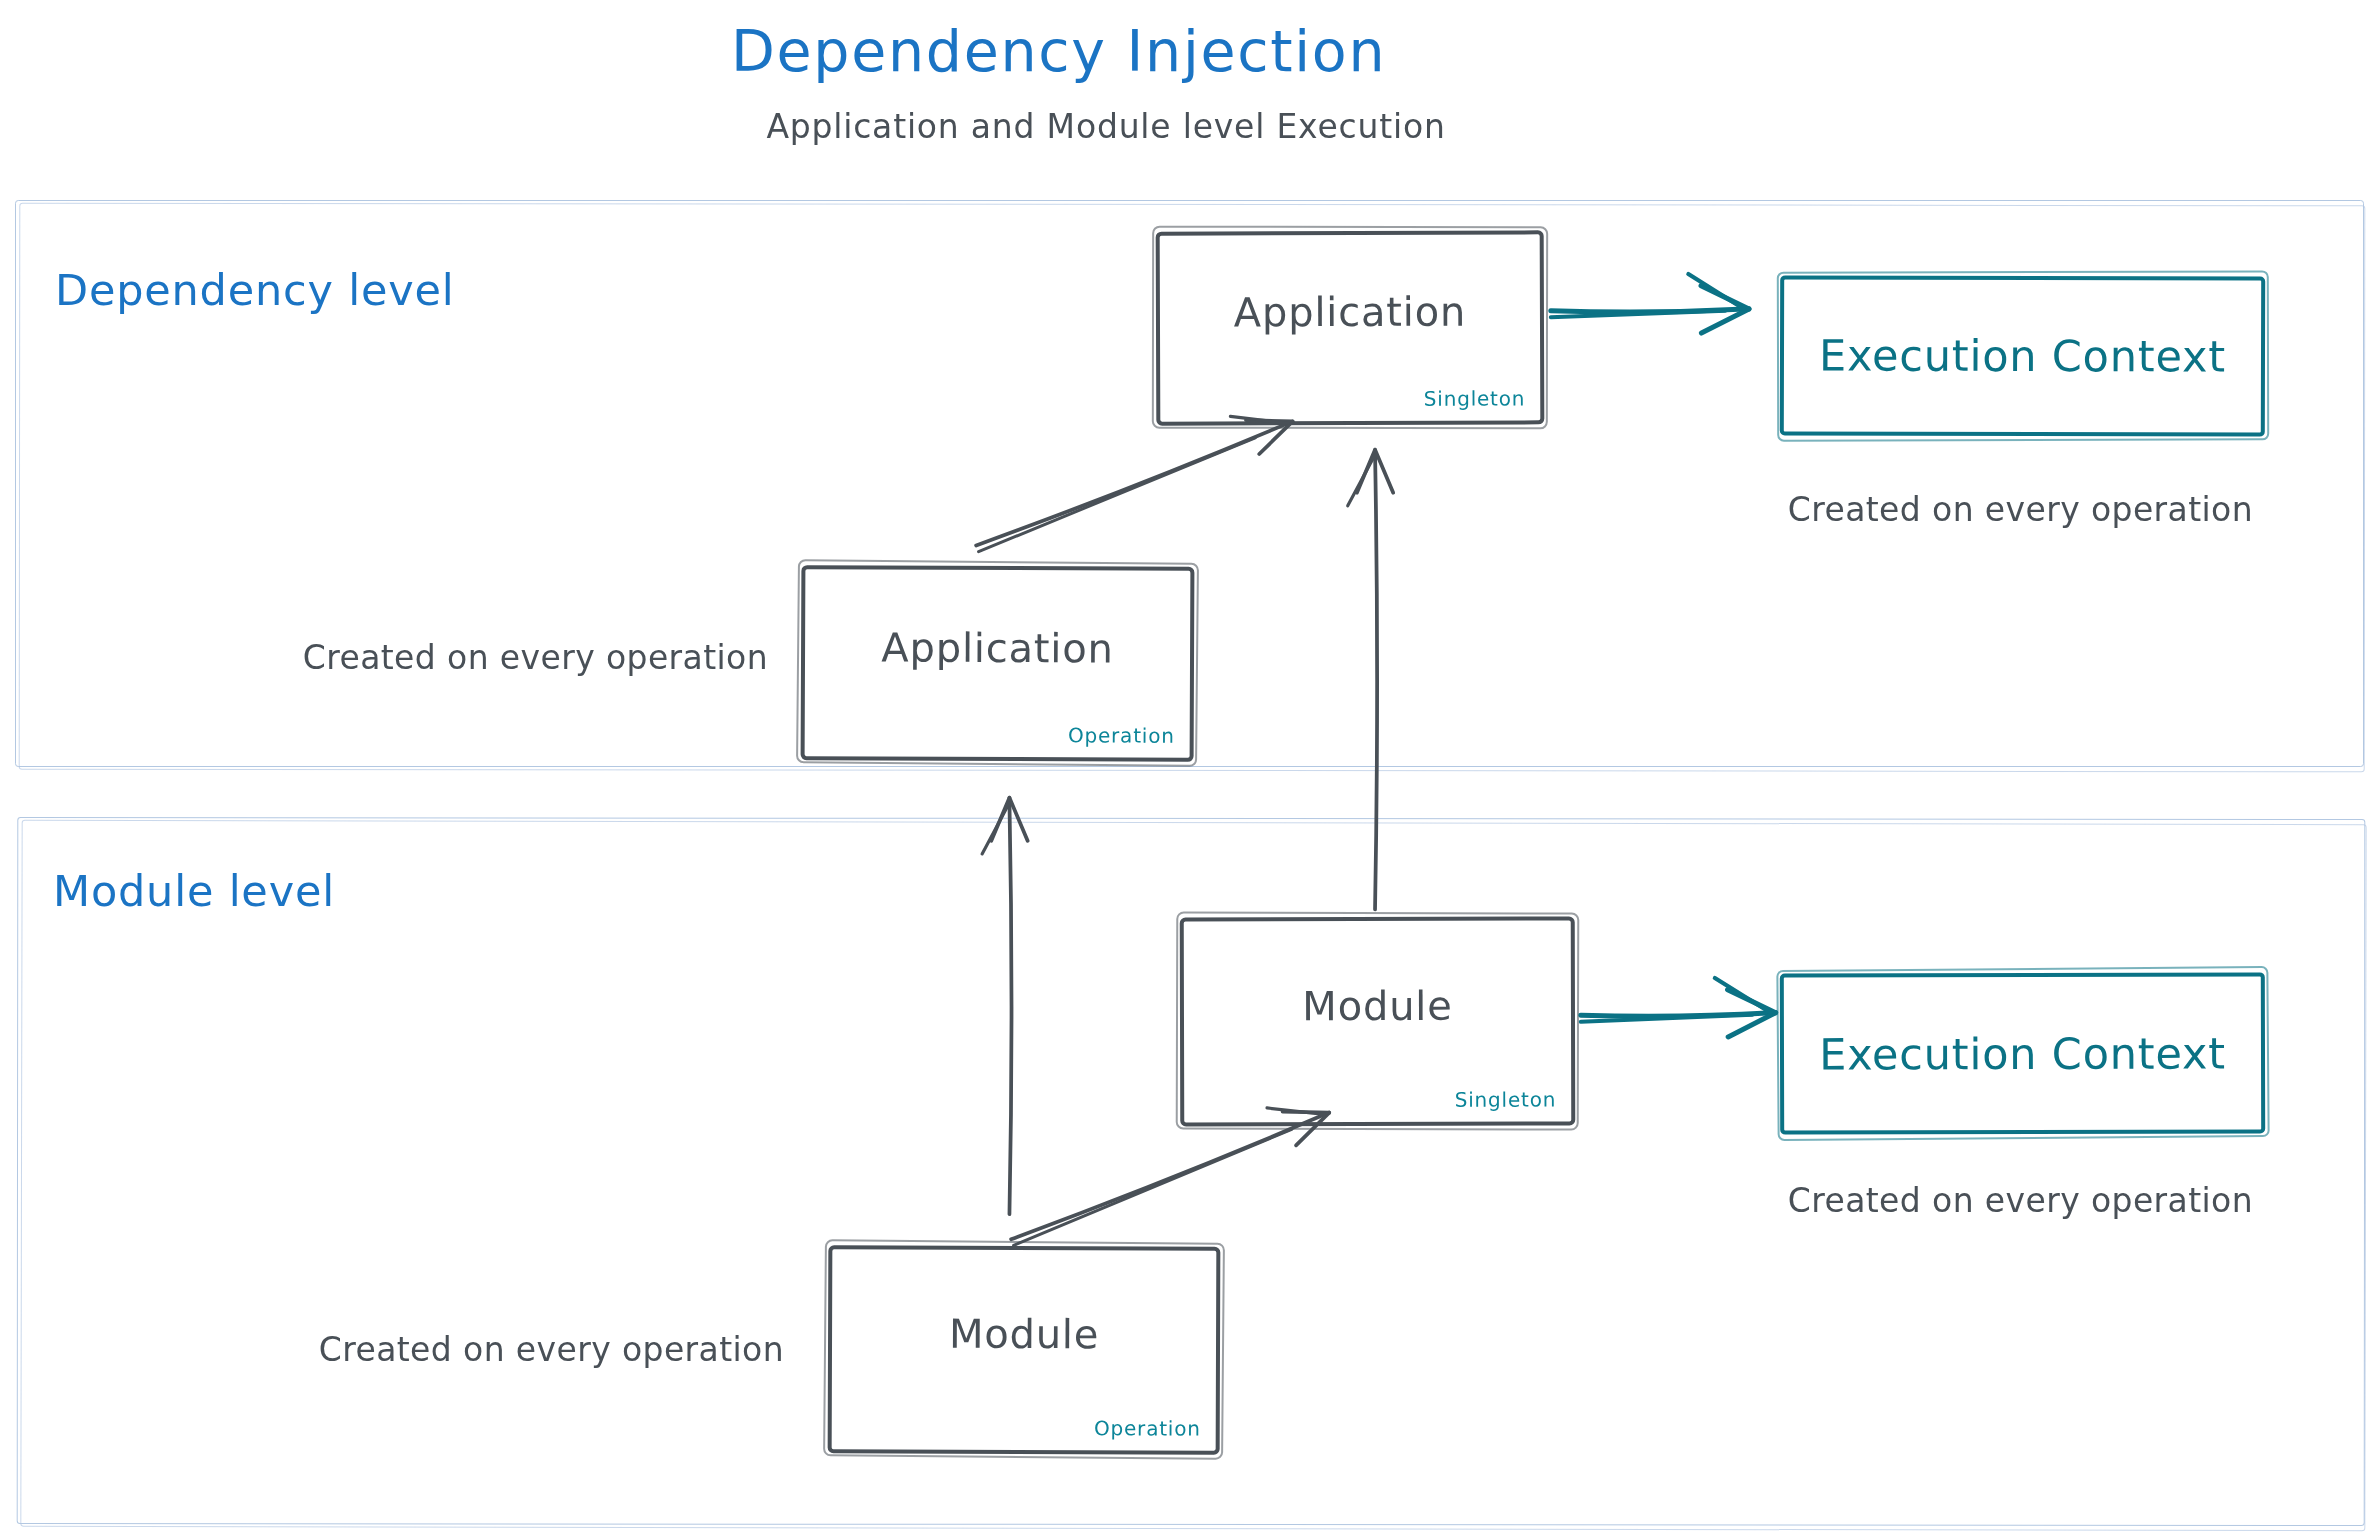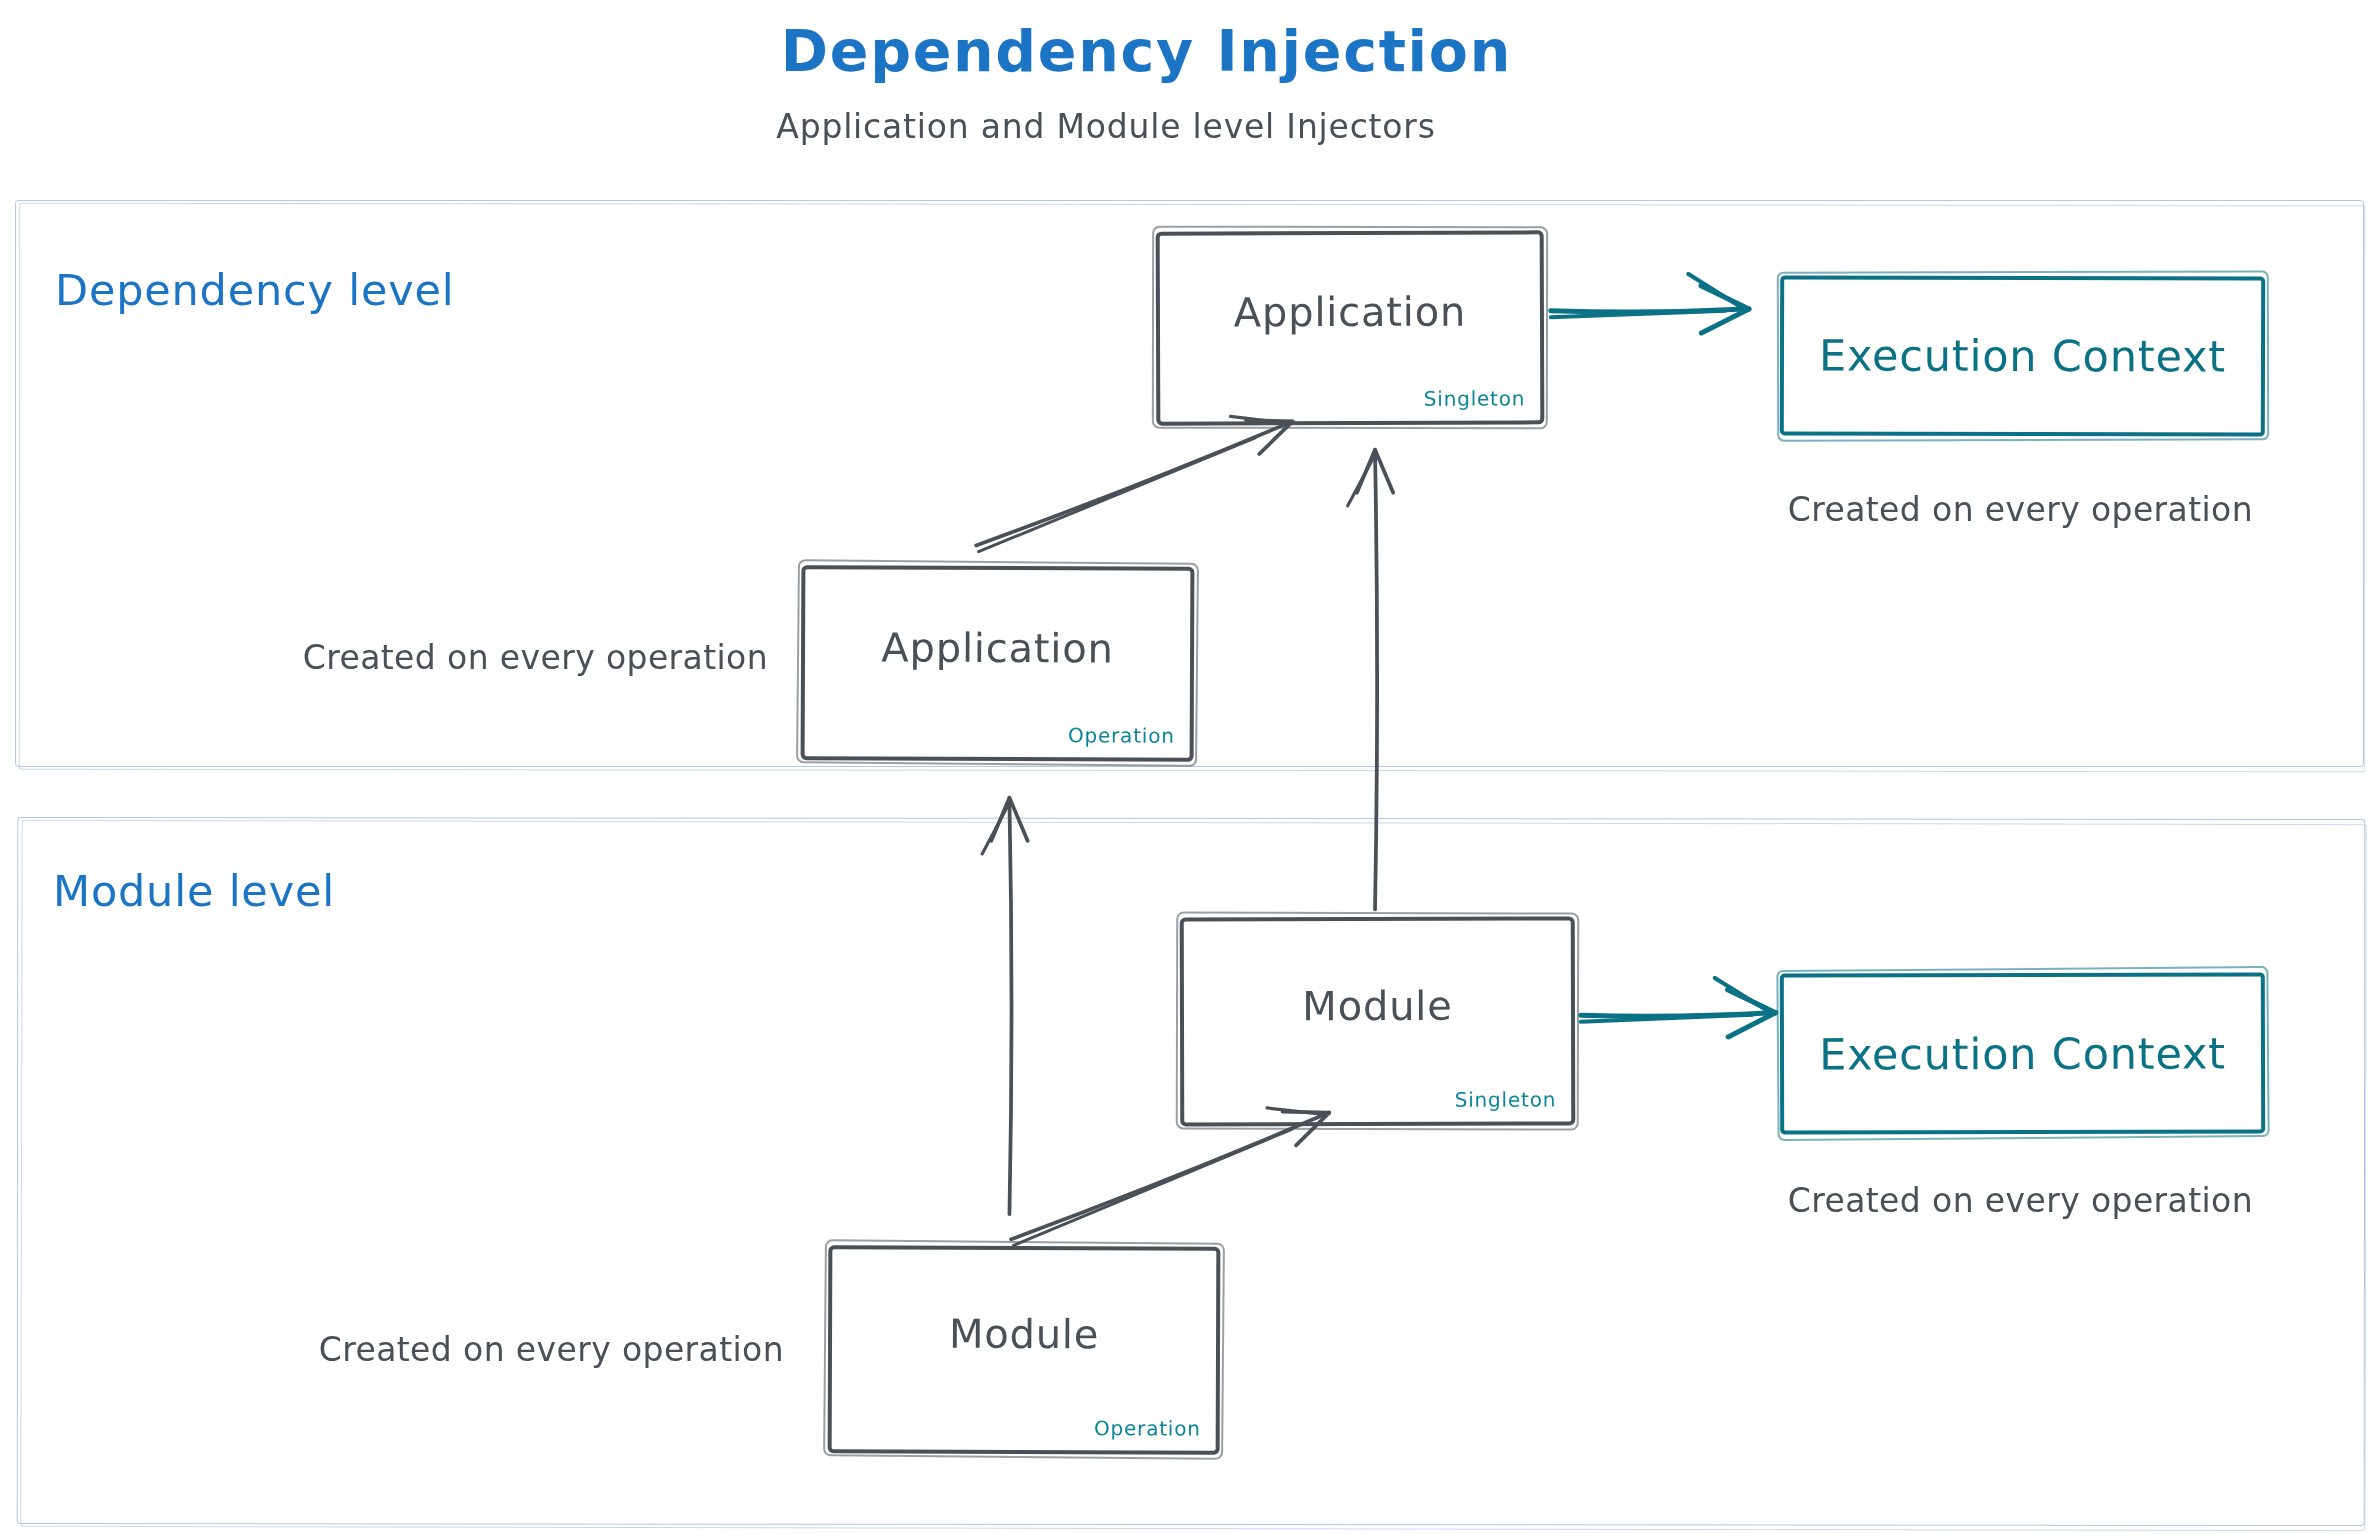--- a/index.html
+++ b/index.html
@@ -12,22 +12,22 @@
   html,body{margin:0;padding:0;background:#ffffff;}
   body{
     width:2377px;height:1534px;position:relative;overflow:hidden;
     font-family:"DejaVu Sans","Liberation Sans",sans-serif;
     color:var(--dark);
   }
   #canvas{position:absolute;inset:0;}
 
   
   .title{
-    position:absolute;left:762px;top:18.3px;width:750px;
-    text-align:right;font-size:57px;font-weight:bold;
+    position:absolute;left:731px;top:18.3px;width:750px;
+    text-align:left;font-size:57px;font-weight:normal;
     letter-spacing:1.7px;color:var(--blue);
   }
   .subtitle{
     position:absolute;left:731px;top:107px;width:750px;
     text-align:center;font-size:33px;letter-spacing:0.8px;color:var(--dark);
   }
 
   
   .section{
     position:absolute;border:1.7px solid var(--section);border-radius:3.3px;
@@ -99,21 +99,21 @@
 
   
   #edges{position:absolute;left:0;top:0;pointer-events:none;}
 </style>
 </head>
 <body>
 
 <div id="canvas">
 
   <div class="title">Dependency Injection</div>
-  <div class="subtitle">Application and Module level Injectors</div>
+  <div class="subtitle">Application and Module level Execution</div>
 
   <div class="section app"></div>
   <div class="section mod"></div>
 
   <div class="level-label app">Dependency level</div>
   <div class="level-label mod">Module level</div>
 
   <div class="node" id="node-app-singleton">
     <span class="node-title">Application</span>
     <span class="node-badge">Singleton</span>

